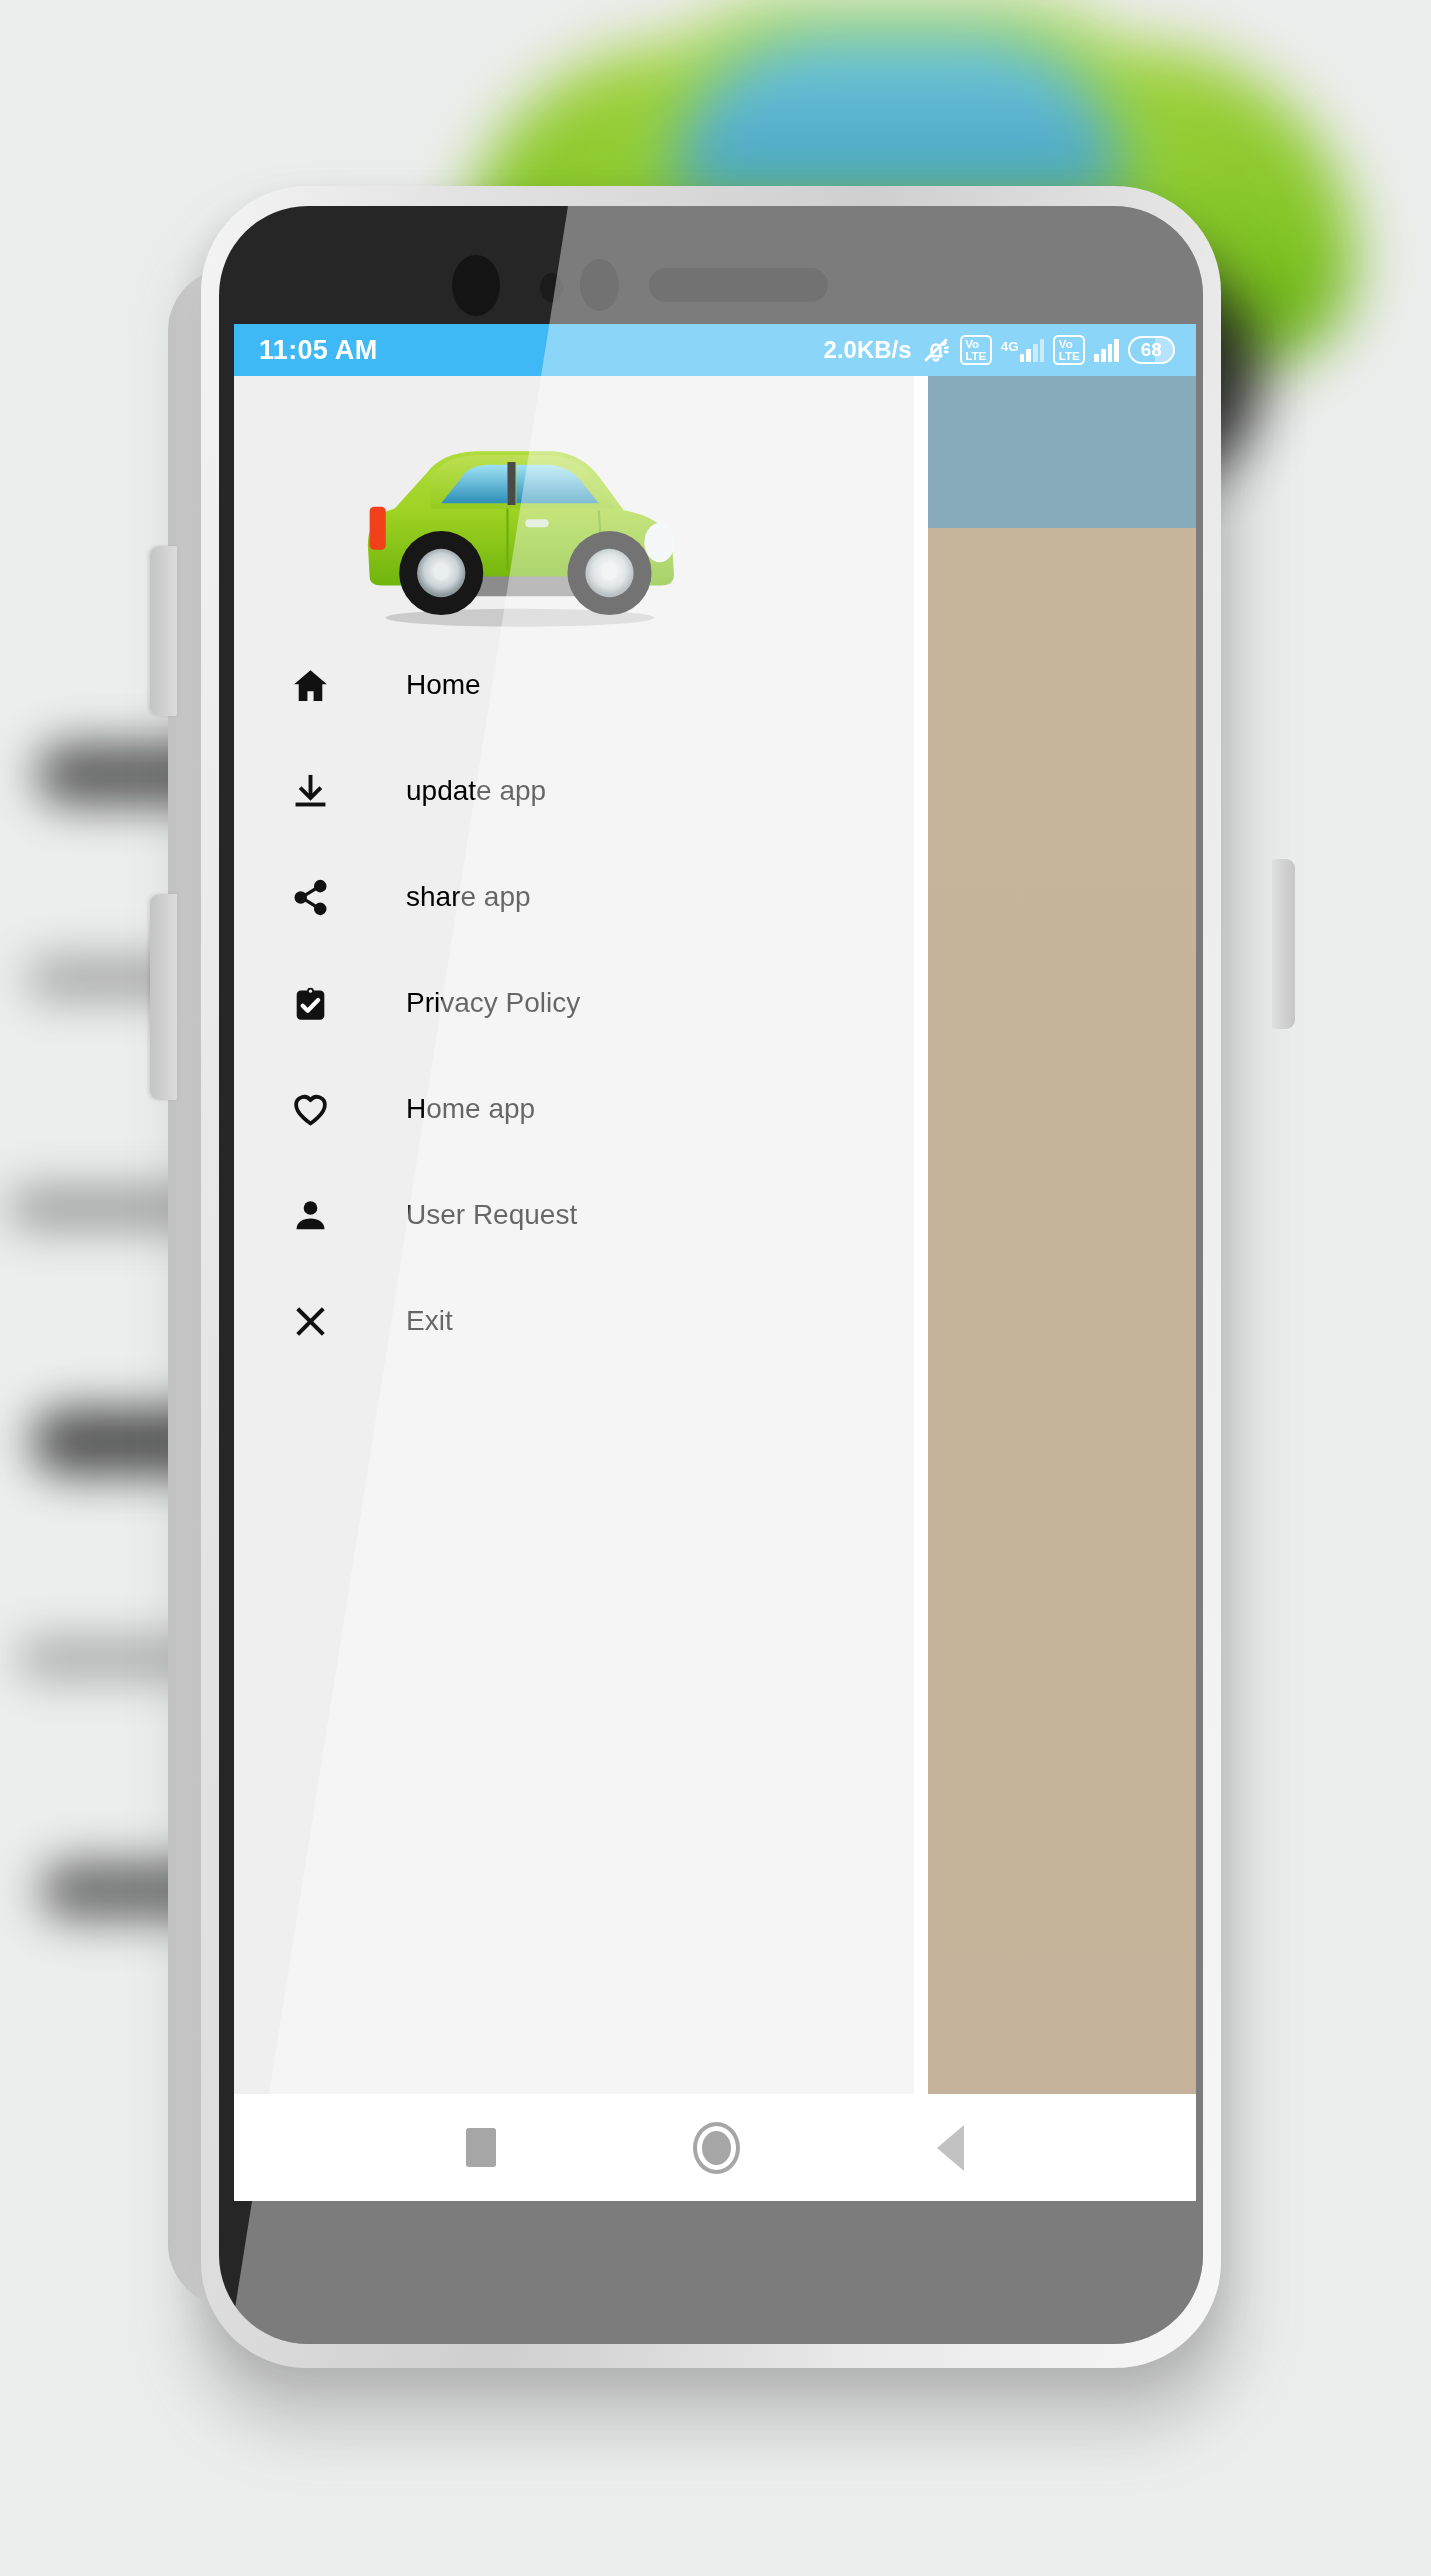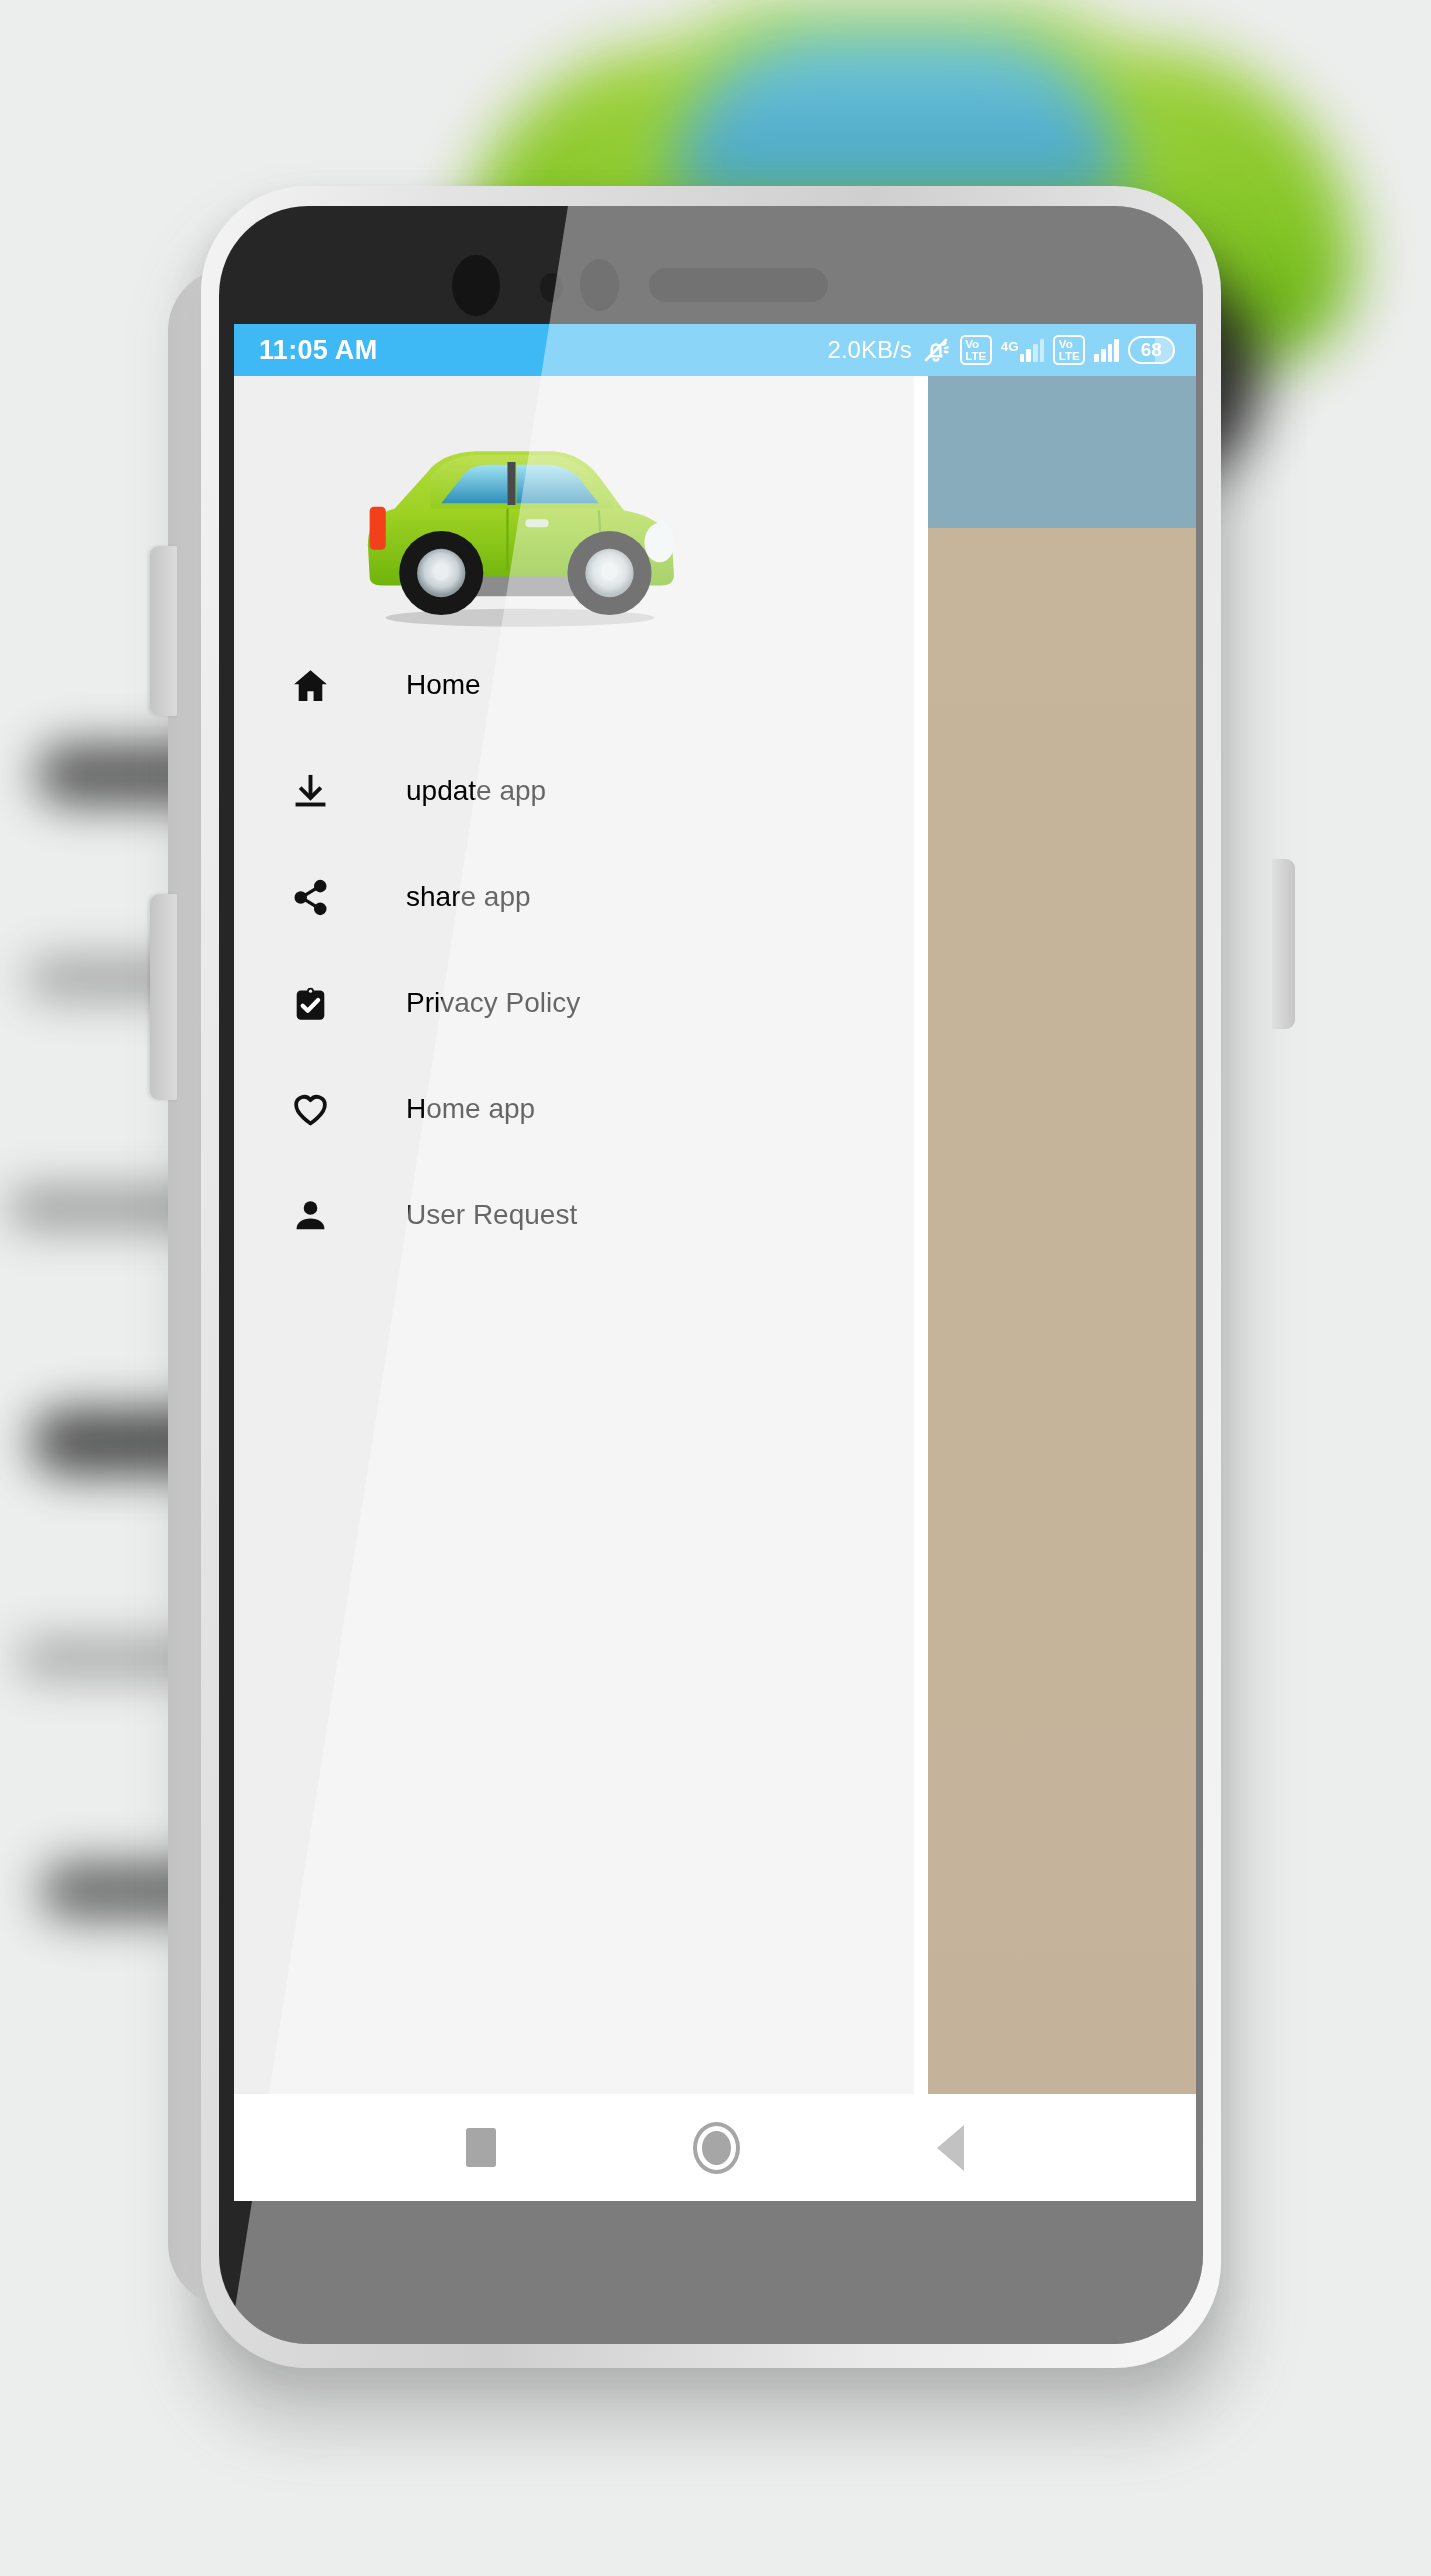--- a/index.html
+++ b/index.html
@@ -102,21 +102,21 @@
   }
 
   
   .statusbar {
     position:relative; height:52px; background:#3fb9f5;
     display:flex; align-items:center; justify-content:space-between;
     padding:0 21.5px 0 25px; color:#fff;
   }
   .clock { font-size:27px; font-weight:bold; letter-spacing:0.3px; }
   .sb-right { display:flex; align-items:center; gap:9px; }
-  .netspeed { font-size:24px; font-weight:normal; }
+  .netspeed { font-size:24px; font-weight:bold; }
   .sb-ic { display:flex; align-items:flex-end; }
   .volte {
     border:2.2px solid #fff; border-radius:5.4px; padding:1.8px 3.6px;
     font-size:11.6px; font-weight:bold; line-height:1.0; text-align:left;
   }
   .bars { display:flex; align-items:flex-end; gap:2.2px; }
   .bars i { display:block; width:4.5px; background:#fff; border-radius:0.9px; }
   .bars i:nth-child(1){height:7.2px;}  .bars i:nth-child(2){height:12.5px;}
   .bars i:nth-child(3){height:18px;} .bars i:nth-child(4){height:23px;}
   .bars.dim i:nth-child(3),.bars.dim i:nth-child(4){opacity:.55;}
@@ -383,20 +383,29 @@
           <div class="mi">
             <span class="ic">
               <svg width="39" height="39" viewBox="0 0 24 24" fill="#111">
                 <circle cx="12" cy="7.4" r="4.2"></circle>
                 <path d="M3.4 20.4c0-4.3 3.9-6.6 8.6-6.6s8.6 2.3 8.6 6.6z"></path>
               </svg>
             </span>
             <span class="lb">User Request</span>
           </div>
 
+          <div class="mi">
+            <span class="ic">
+              <svg width="39" height="39" viewBox="0 0 24 24" fill="none" stroke="#111" stroke-width="2.5" stroke-linecap="square">
+                <path d="M5 5l14 14"></path>
+                  <path d="M19 5L5 19"></path>
+              </svg>
+            </span>
+            <span class="lb">Exit</span>
+          </div>
 
         </div>
       </div>
 
       <div class="navbar">
         <div class="nav-sq"></div>
         <div class="nav-ho">
             <span></span>
           </div>
         <div class="nav-bk"></div>

